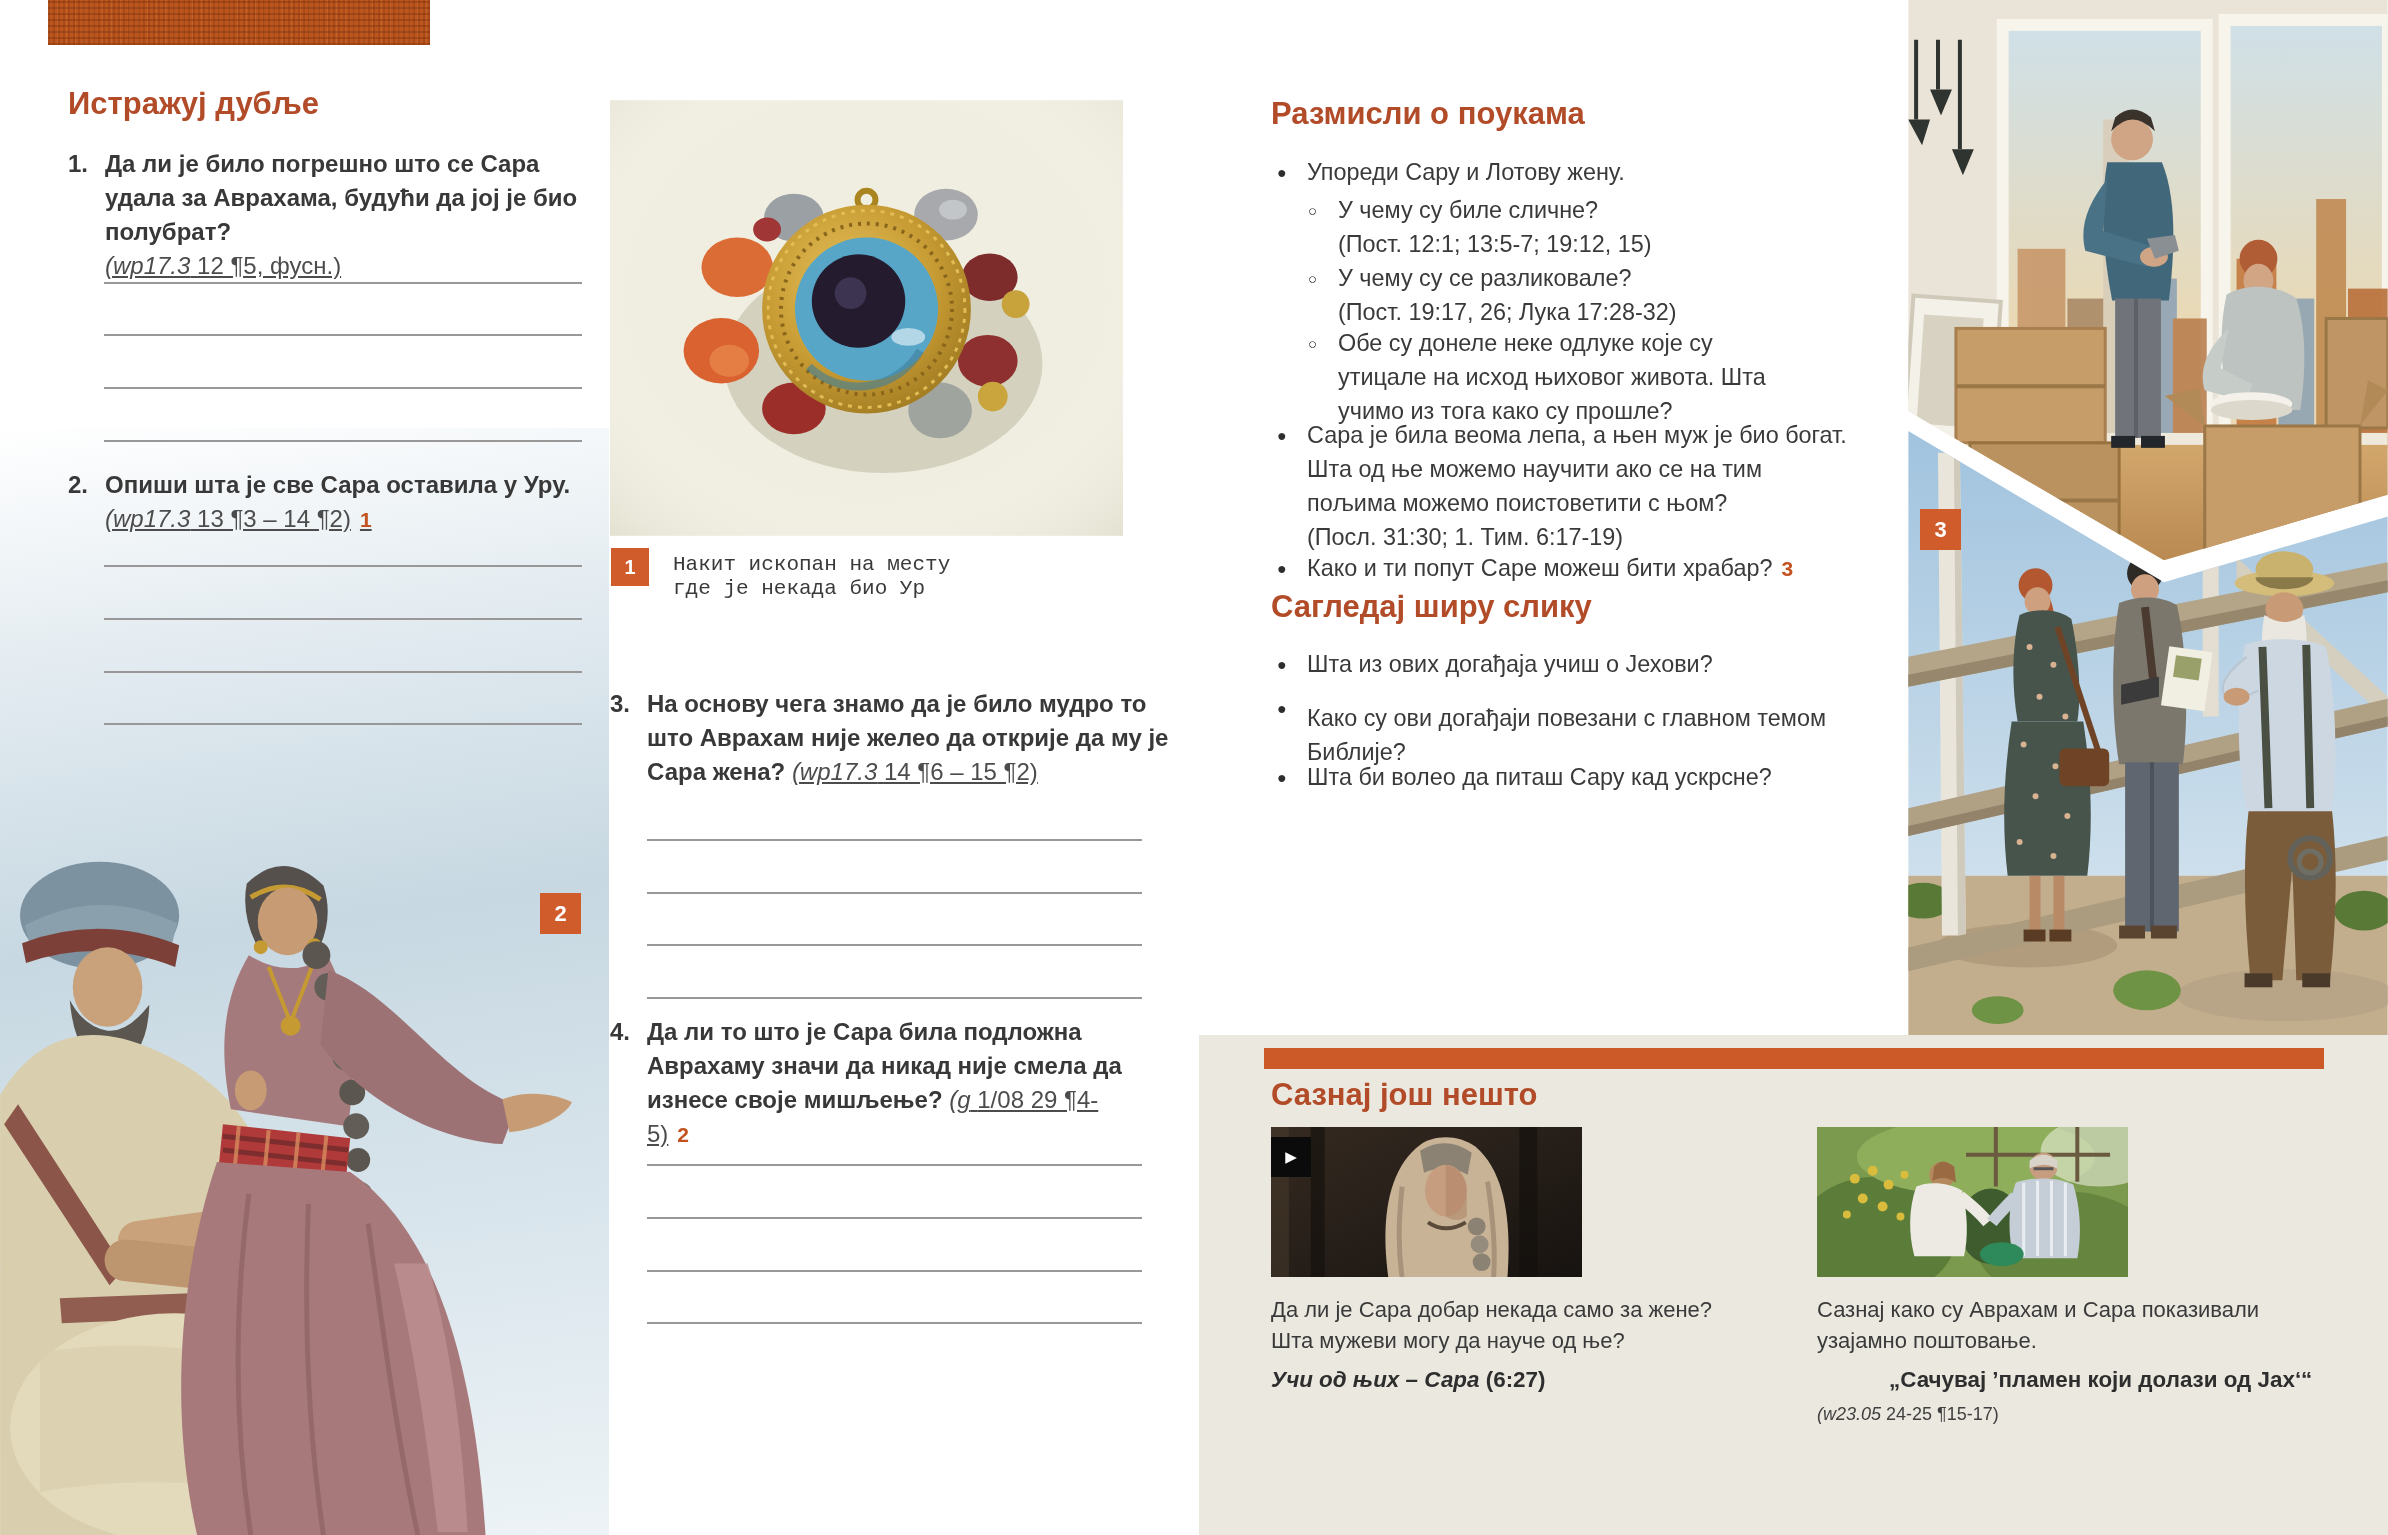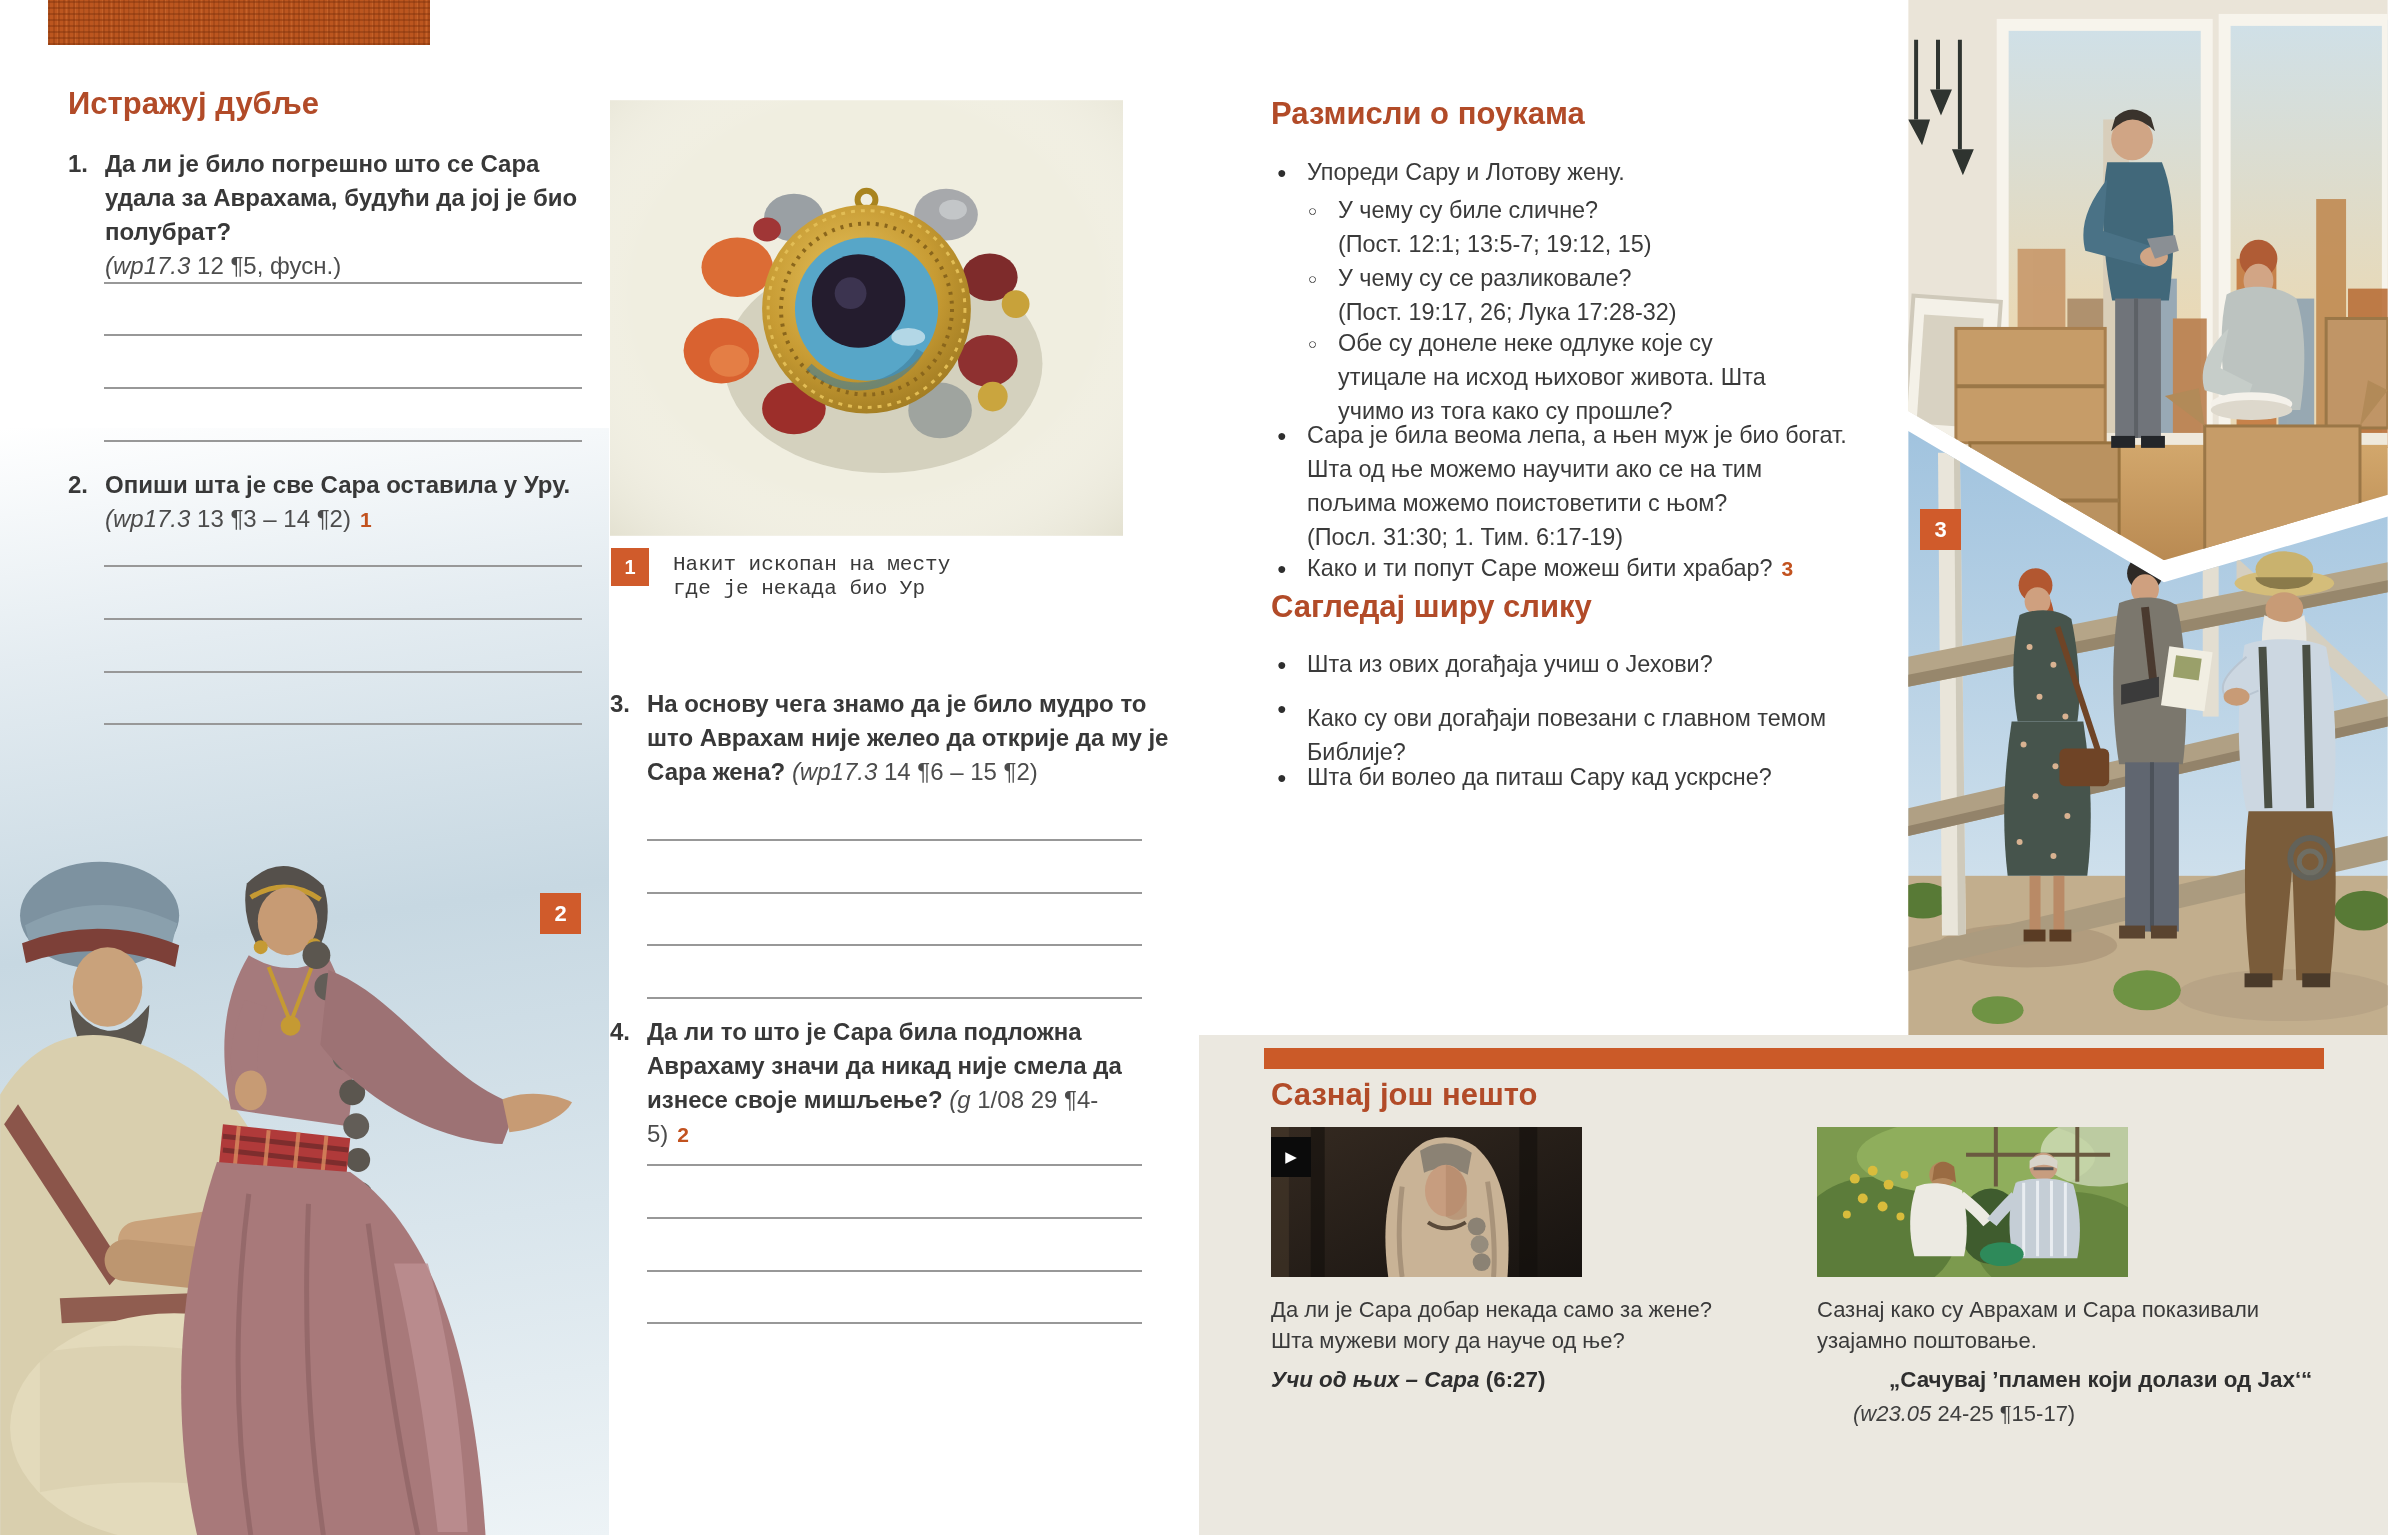--- a/index.html
+++ b/index.html
@@ -8,21 +8,21 @@
   
   .banner{position:absolute;left:48px;top:0;width:382px;height:45px;background-color:#bc561f;
     background-image:
       repeating-linear-gradient(0deg, rgba(120,46,10,.38) 0 2px, rgba(0,0,0,0) 2px 6px),
       repeating-linear-gradient(90deg, rgba(120,46,10,.28) 0 2px, rgba(0,0,0,0) 2px 5px),
       repeating-linear-gradient(90deg, rgba(255,170,100,.14) 0 1px, rgba(0,0,0,0) 1px 9px);}
   h2.sect{position:absolute;margin:0;font-size:31px;line-height:36px;font-weight:700;color:#b24b28;}
   .q{position:absolute;display:flex;font-size:24px;line-height:34px;font-weight:700;color:#383838;}
   .qnum{width:37px;flex:none;}
   .qbody{flex:1;}
-  .qref{font-weight:400;color:#4c4c4c;}
+  .qref{font-weight:400;color:#4c4c4c;text-decoration:underline;}
   .qref i{font-style:italic;}
   .refblock{display:block;}
   .mark{color:#c2521f;font-weight:700;font-size:21px;margin-left:9px;}
   .wline{position:absolute;height:0;border-bottom:2px solid #989898;}
   .figure{position:absolute;left:610px;top:100px;width:513px;height:436px;}
   .badge{position:absolute;width:41px;height:41px;background:#d05b2b;color:#fff;
          font-size:22px;line-height:41px;font-weight:700;text-align:center;}
   .figcap{position:absolute;left:673px;top:553px;width:318px;font-size:21px;line-height:24px;color:#3a3a3a;font-family:Liberation Mono, monospace;}
   .bullet{position:absolute;display:flex;font-size:23.4px;line-height:34px;color:#3a3a3a;}
   .bg1{width:30px;flex:none;font-size:16px;padding-top:1px;color:#2e2e2e;}
@@ -34,21 +34,21 @@
   .illu{position:absolute;left:0;top:796px;width:607px;height:739px;}
   .collage{position:absolute;left:1908px;top:0;width:480px;height:1047px;background:#ffffff;}
   .panel{position:absolute;left:1199px;top:1035px;width:1189px;height:500px;background:#ebe8e0;}
   .bar{position:absolute;left:1264px;top:1048px;width:1060px;height:21px;background:#cb5a28;}
   .thumb{position:absolute;width:311px;height:150px;overflow:hidden;background:#222;}
   .play{position:absolute;left:0;top:10px;width:40px;height:40px;background:#0b0b0b;
         color:#fff;font-size:15px;display:flex;align-items:center;justify-content:center;}
   .vcap{position:absolute;font-size:22px;line-height:31px;color:#3a3a3a;}
   .vtitle{position:absolute;font-size:22.4px;line-height:30px;font-weight:700;color:#2e2e2e;}
   .vtitle i{font-style:italic;}
-  .vref{position:absolute;font-size:22px;line-height:30px;color:#3f3f3f;margin-left:36px;}
+  .vref{position:absolute;font-size:18px;line-height:30px;color:#3f3f3f;}
   .vref i{font-style:italic;}
 </style>
 </head>
 <body>
 
 <div class="stage">
 
   <div class="banner"></div>
 
   <div class="illubg"></div>

